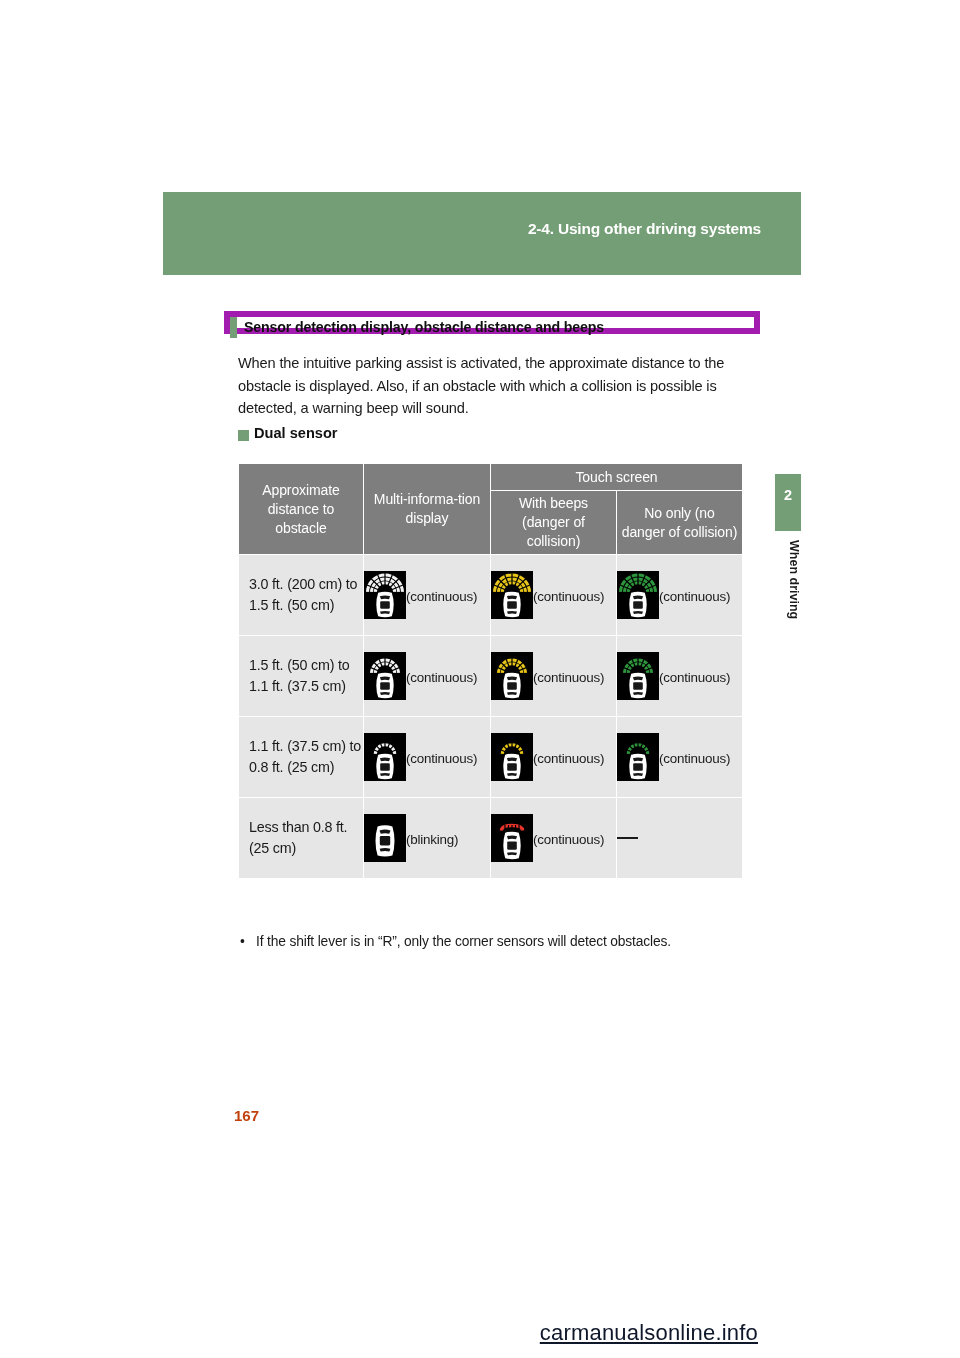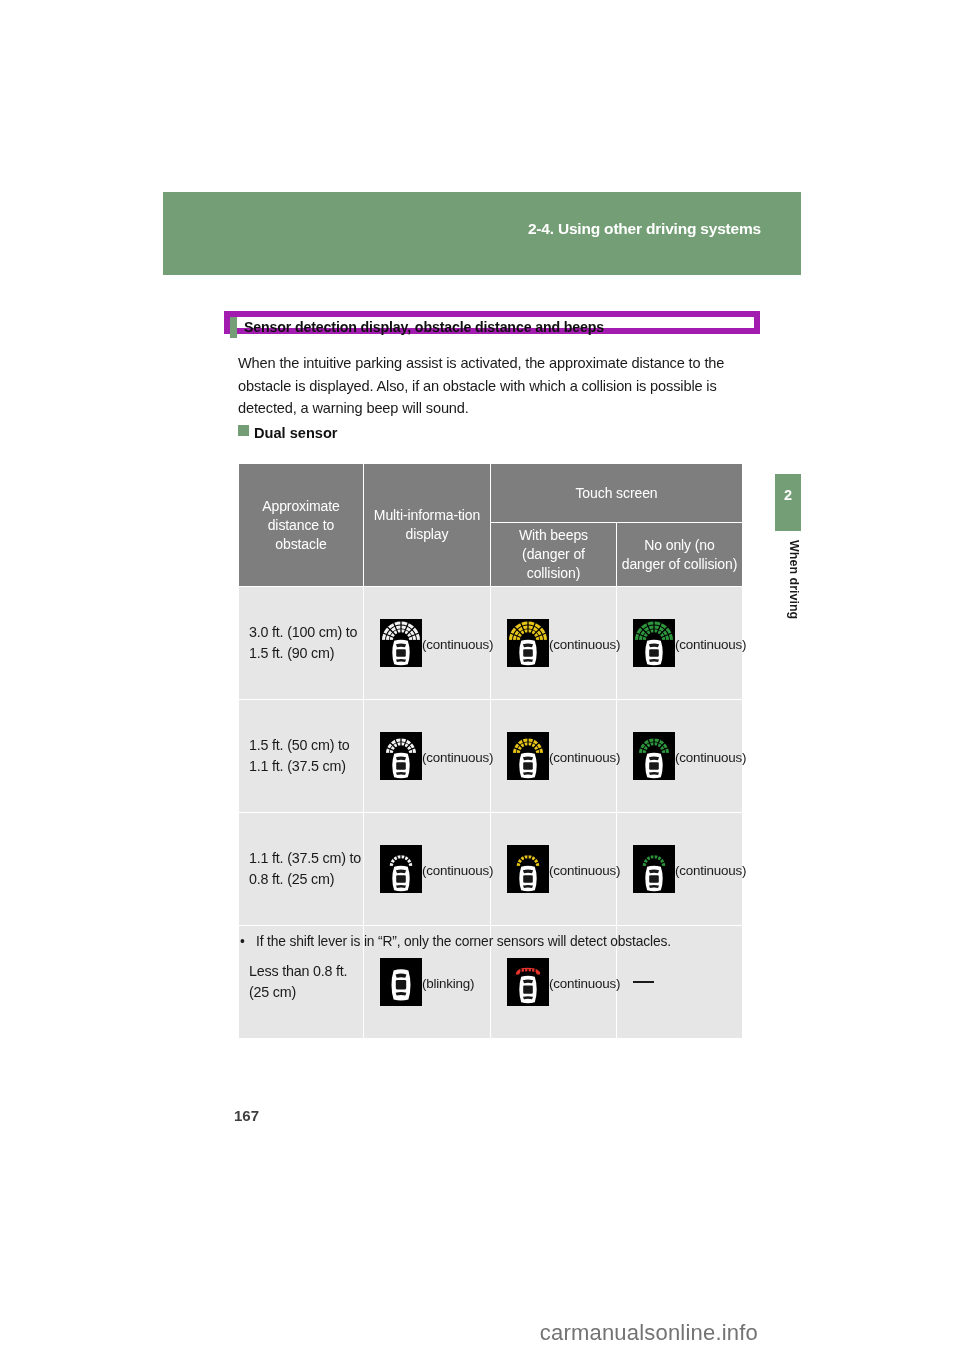--- a/index.html
+++ b/index.html
@@ -119,41 +119,41 @@
 
   
   .subhead {
     position: absolute;
     left: 238px;
     top: 425px;
     font-size: 14.6px;
     font-weight: 700;
     color: #111;
     display: flex;
-    align-items: flex-start;
+    align-items: flex-end;
   }
   .subhead .sq {
     display: inline-block;
     width: 11px; height: 11px;
     background: #749e75;
     margin-right: 5px;
   }
 
   
   .tbl {
     position: absolute;
     left: 238px;
     top: 463px;
     width: 504px;
     border-collapse: collapse;
     table-layout: fixed;
   }
   .tbl th, .tbl td {
     border: 1px solid #ffffff;
-    padding: 16px;
+    padding: 0;
     vertical-align: middle;
     text-align: center;
   }
   .tbl thead th {
     background: #7e7e7e;
     color: #ffffff;
     font-weight: 400;
     font-size: 14px;
     line-height: 19px;
     letter-spacing: -0.1px;
@@ -217,32 +217,33 @@
     text-align: left;
   }
 
   
   .page-number {
     position: absolute;
     left: 234px;
     top: 1107px;
     font-size: 15px;
     font-weight: 700;
-    color: #404040;
+    color: #c2410c;
   }
 
   
   .watermark {
     position: absolute;
     right: 18px;
     bottom: 12px;
     font-size: 22px;
-    color: #737373;
+    color: #0f172a;
     font-family: "Liberation Sans", sans-serif;
     letter-spacing: 0.2px;
+    text-decoration: underline;
   }
 </style>
 </head>
 <body>
 
 <div class="page">
 
   <div class="header-band">
     <div class="header-title">2-4. Using other driving systems</div>
   </div>
@@ -277,21 +278,21 @@
         <th rowspan="2" style="padding:0 6px;">Multi-informa-tion display</th>
         <th colspan="2" style="height:26px;">Touch screen</th>
       </tr>
       <tr>
         <th style="padding:0 4px;height:63px;">With beeps (danger of collision)</th>
         <th style="padding:0 4px;">No only (no danger of collision)</th>
       </tr>
     </thead>
     <tbody>
         <tr>
-          <td class="dist">3.0 ft. (100 cm) to 1.5 ft. (90 cm)</td>
+          <td class="dist">3.0 ft. (200 cm) to 1.5 ft. (50 cm)</td>
           <td style="height: 80px;">
             <div class="cellwrap">
               <div class="icon-box">
                 <svg width="42" height="48" viewBox="0 0 42 48">
                   <rect x="0" y="0" width="42" height="48" fill="#000"></rect>
                   <path d="M 3.5 21.5 A 17.5 17.5 0 0 1 38.5 21.5" fill="none" stroke="#ffffff" stroke-width="3" opacity="0.95"></path>
                   <path d="M 7.5 21.5 A 13.5 13.5 0 0 1 34.5 21.5" fill="none" stroke="#ffffff" stroke-width="3" opacity="0.95"></path>
                   <path d="M 11.2 21.5 A 9.8 9.8 0 0 1 30.8 21.5" fill="none" stroke="#ffffff" stroke-width="3" opacity="0.95"></path>
                   <line x1="21" y1="21.5" x2="1.50" y2="21.50" stroke="#000" stroke-width="1.25"></line>
                   <line x1="21" y1="21.5" x2="2.98" y2="14.04" stroke="#000" stroke-width="1.25"></line>

